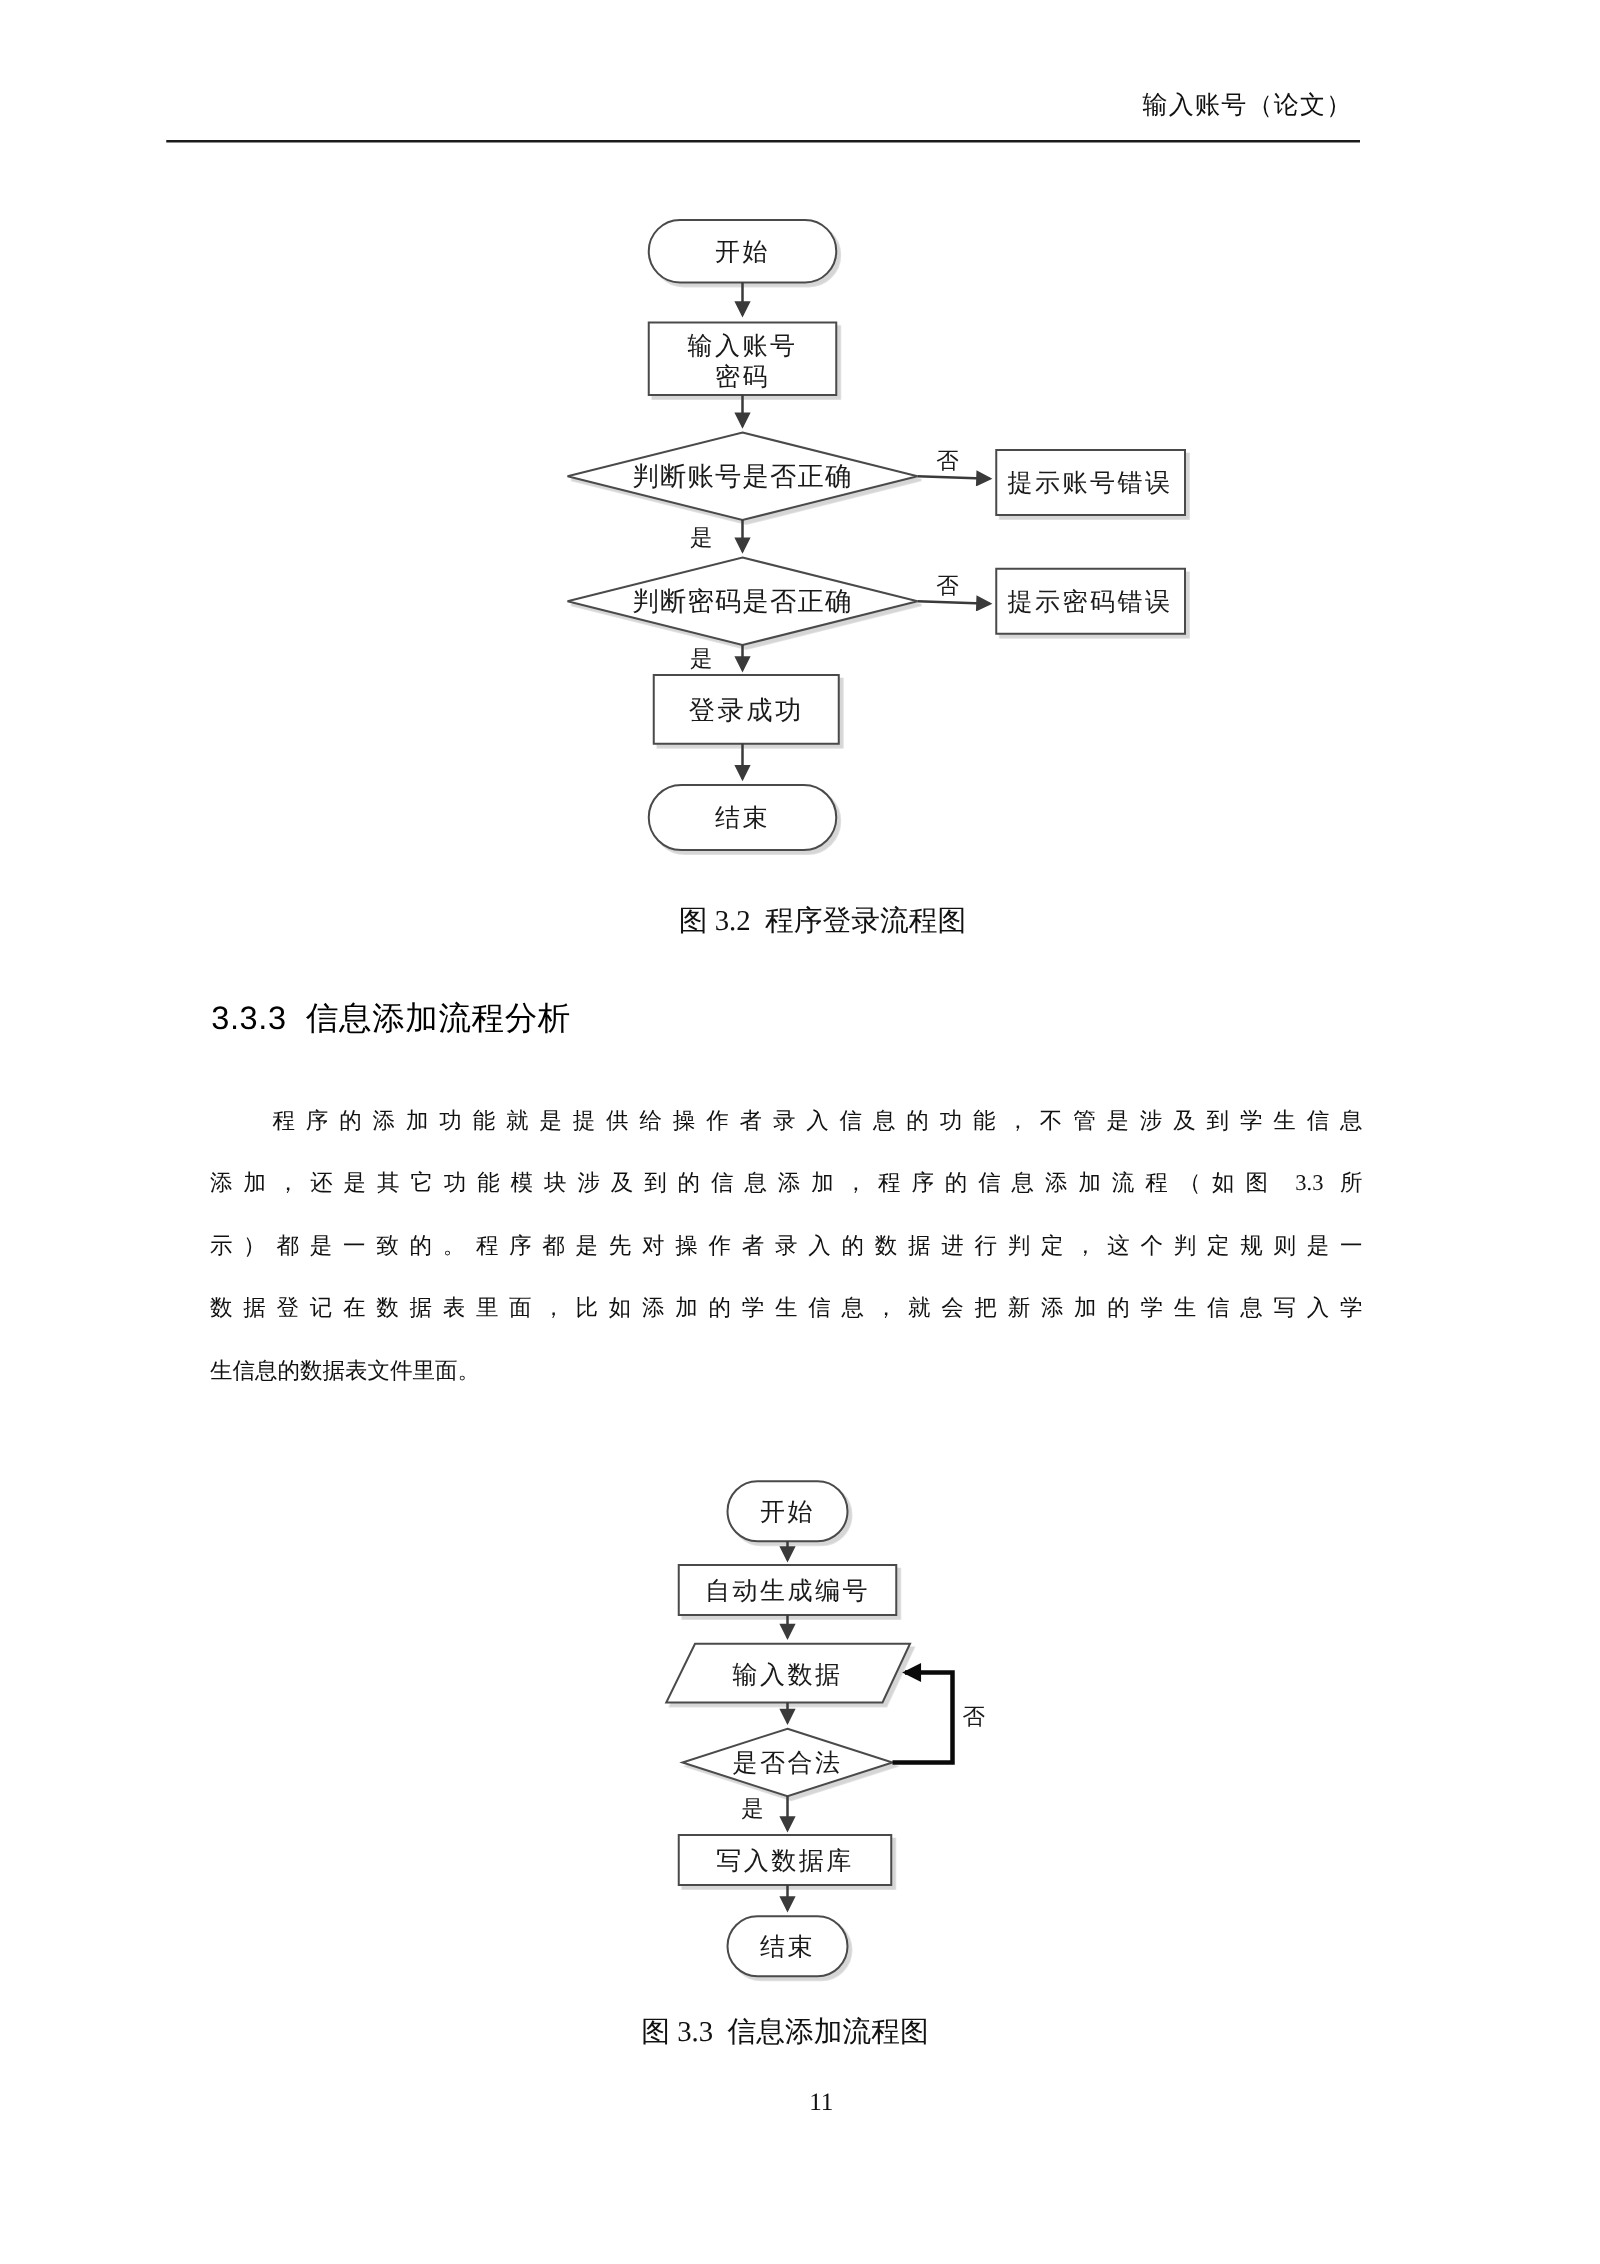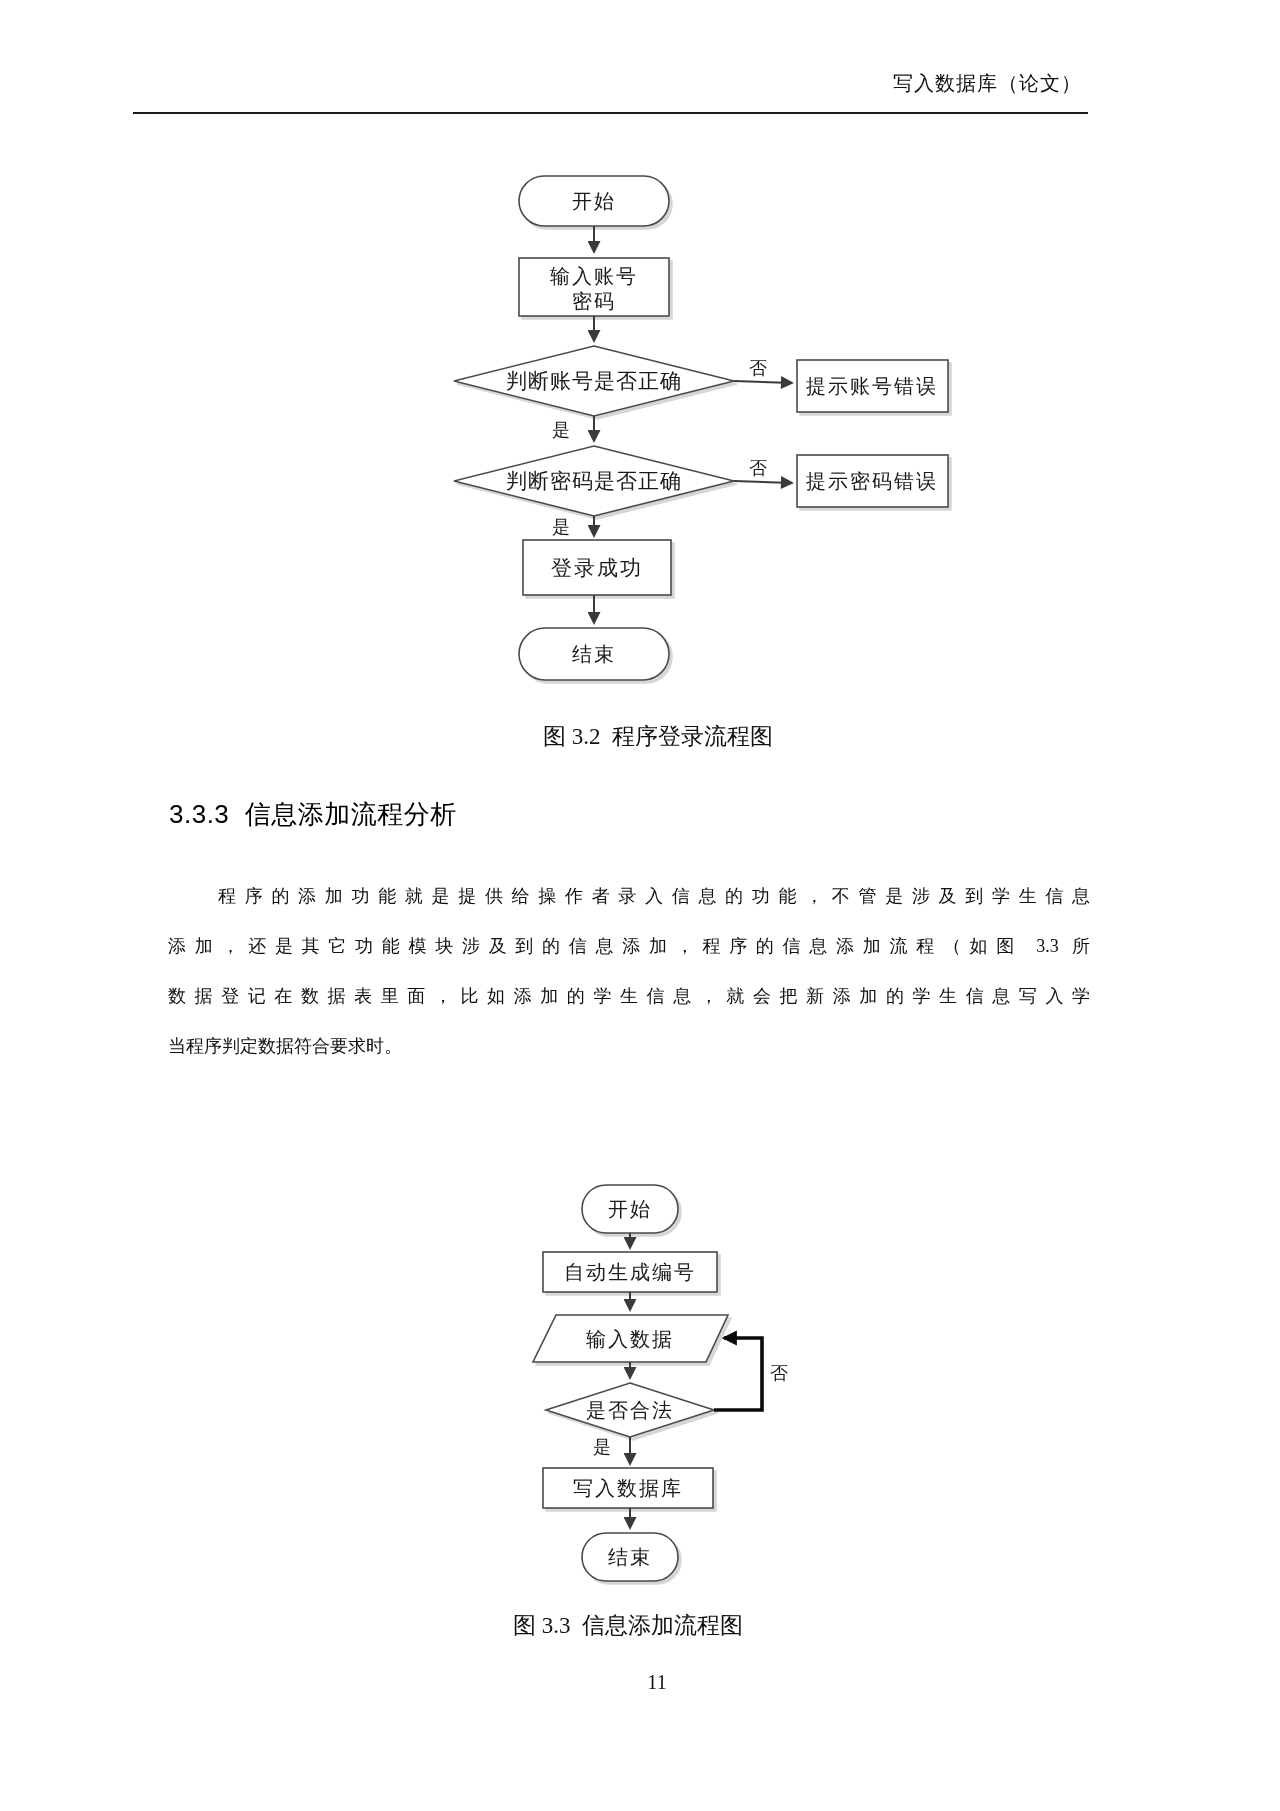--- a/index.html
+++ b/index.html
@@ -43,21 +43,21 @@
   .loop{stroke:#0a0a0a;stroke-width:3.6;fill:none;}
   .ntext{fill:#1a1a1a;text-anchor:middle;}
   .t20{font-size:20px;letter-spacing:2px;}
   .t21{font-size:21px;letter-spacing:1px;}
   .t21s{font-size:21px;letter-spacing:2px;}
   .lab{font-size:18px;letter-spacing:0;}
 </style>
 </head>
 <body>
 
-<div class="abs header-title">写入数据库（论文）</div>
+<div class="abs header-title">输入账号（论文）</div>
 <div class="abs header-rule"></div>
 
 <svg style="left:440px;top:150px;" width="520" height="540" viewBox="440 150 520 540">
   <defs>
     <marker id="arr" viewBox="0 0 10 10" refX="8.5" refY="5" markerWidth="7.5" markerHeight="6.5" orient="auto">
       <path d="M0,0 L10,5 L0,10 z" fill="#3a3a3a"></path>
     </marker>
     <marker id="arrB" viewBox="0 0 10 10" refX="8.5" refY="5" markerWidth="5" markerHeight="4.2" orient="auto">
       <path d="M0,0 L10,5 L0,10 z" fill="#0a0a0a"></path>
     </marker>
@@ -98,22 +98,23 @@
   <text class="ntext t20" x="594" y="661">结束</text>
 </svg>
 
 <div class="abs fig-caption cap1">图 3.2  程序登录流程图</div>
 
 <div class="abs sec-heading">3.3.3  信息添加流程分析</div>
 
 <div class="abs para">
   <div class="pline first">程序的添加功能就是提供给操作者录入信息的功能，不管是涉及到学生信息</div>
   <div class="pline">添加，还是其它功能模块涉及到的信息添加，程序的信息添加流程（如图 3.3 所</div>
+  <div class="pline">示）都是一致的。程序都是先对操作者录入的数据进行判定，这个判定规则是一</div>
   <div class="pline">数据登记在数据表里面，比如添加的学生信息，就会把新添加的学生信息写入学</div>
-  <div class="pline last">当程序判定数据符合要求时。</div>
+  <div class="pline last">生信息的数据表文件里面。</div>
 </div>
 
 <svg style="left:515px;top:1178px;" width="285" height="412" viewBox="515 1178 285 412">
 
   <rect class="shp" x="582" y="1185" width="96" height="48" rx="24"></rect>
   <text class="ntext t20" x="630" y="1216">开始</text>
   <line class="conn" x1="630" y1="1233" x2="630" y2="1248" marker-end="url(#arr)"></line>
 
   <rect class="shp" x="543" y="1252" width="174" height="40"></rect>
   <text class="ntext t20" x="630" y="1279">自动生成编号</text>

